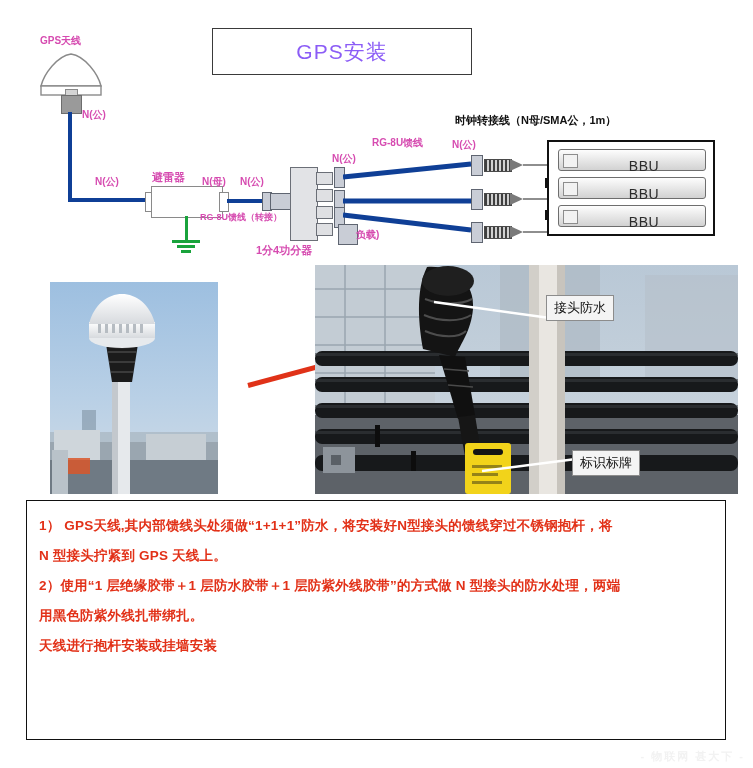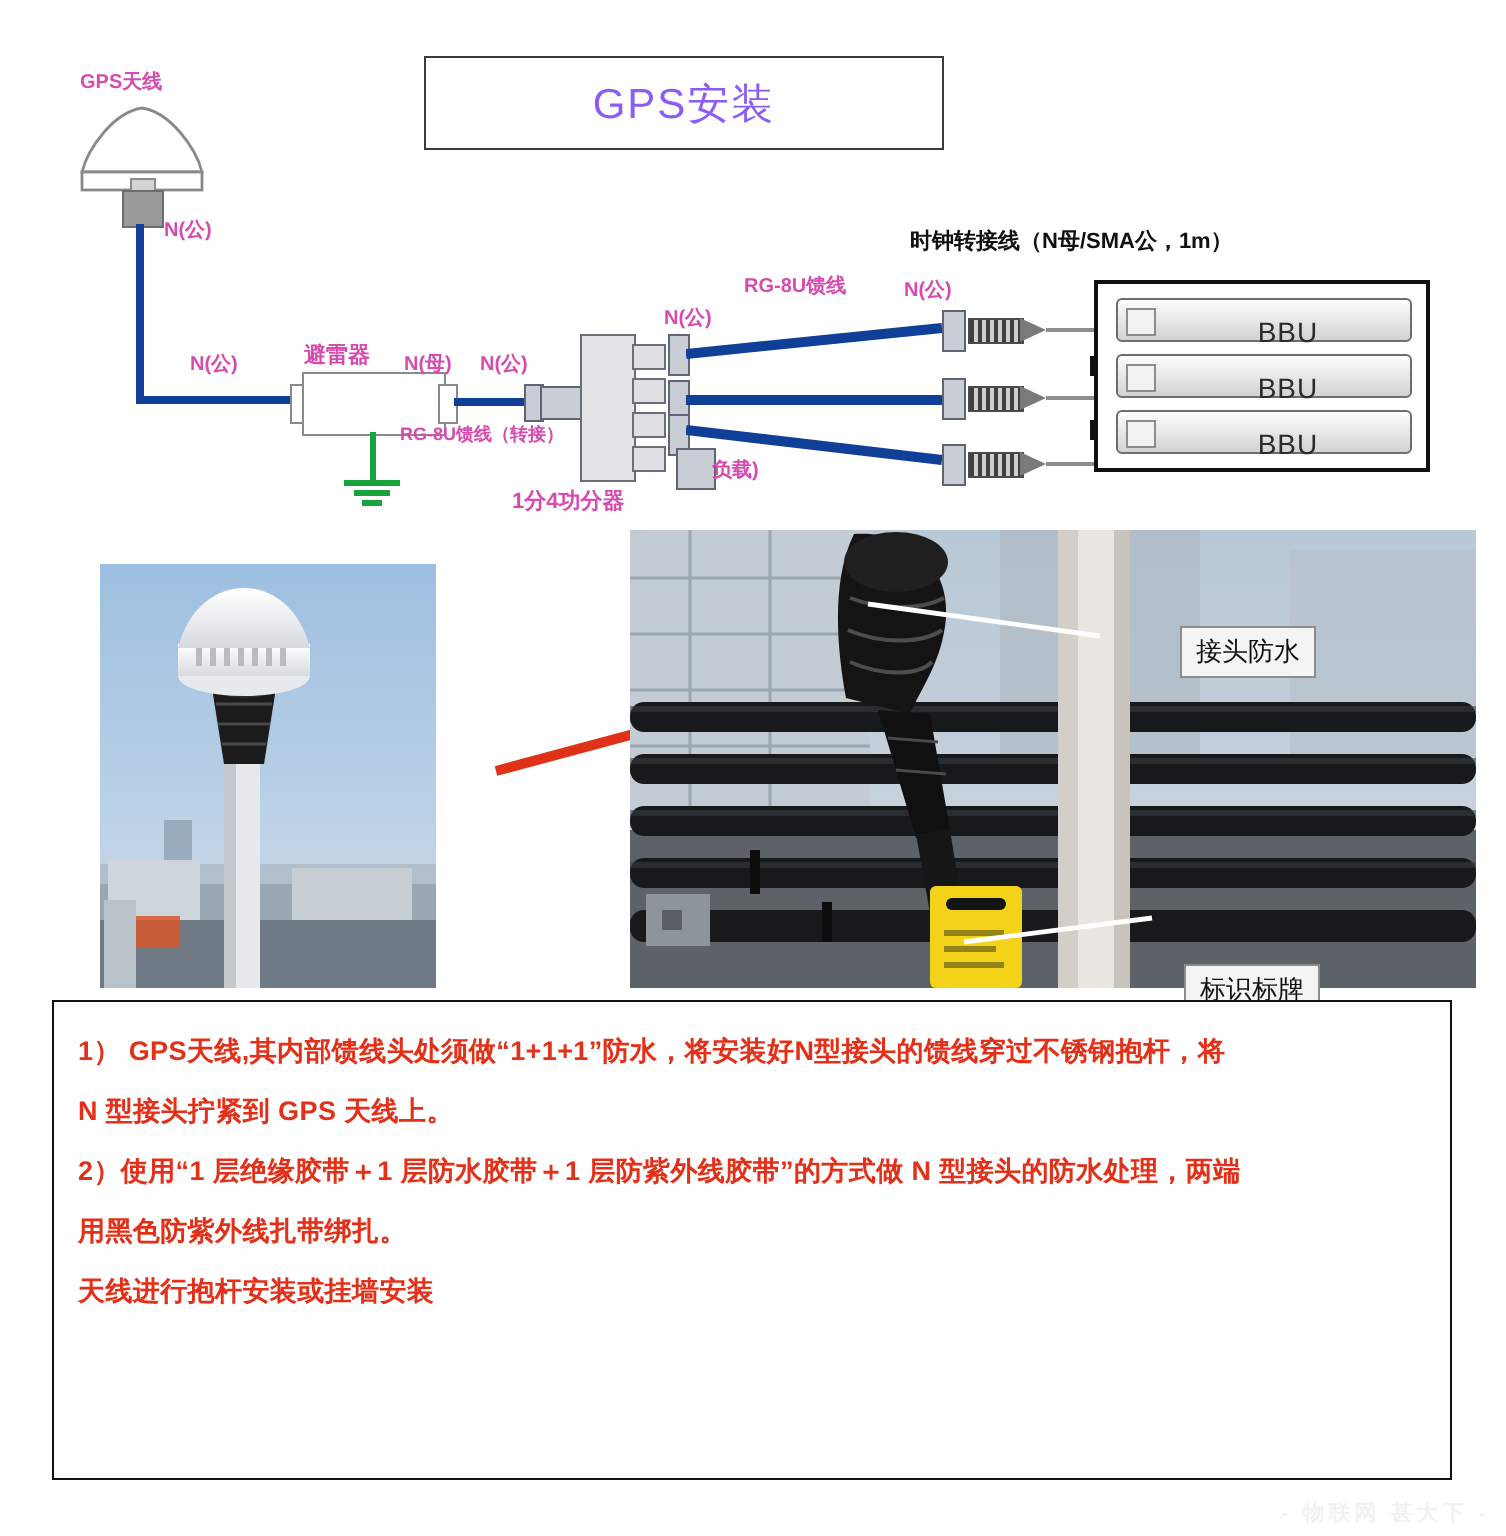--- a/index.html
+++ b/index.html
@@ -463,28 +463,28 @@
     <rect x="60" y="160" width="5" height="22" fill="#0d0d0d"></rect>
     <rect x="96" y="186" width="5" height="20" fill="#0d0d0d"></rect>
   </svg>
 </div>
 
 <div class="abs" style="left:432px; top:296px; width:135px; height:26px;">
   <svg width="135" height="26">
       <path d="M2 6 L118 22" stroke="#ffffff" stroke-width="2.4" fill="none"></path>
     </svg>
 </div>
-<div class="photo-note" style="left:546px; top:313px;margin-left:44px;">接头防水</div>
+<div class="photo-note" style="left:546px; top:295px;">接头防水</div>
 
 <div class="abs" style="left:480px; top:453px; width:110px; height:24px;">
   <svg width="110" height="24">
       <path d="M2 18 L96 6" stroke="#ffffff" stroke-width="2.4" fill="none"></path>
     </svg>
 </div>
-<div class="photo-note" style="left:592px; top:450px;margin-top:32px;">标识标牌</div>
+<div class="photo-note" style="left:572px; top:450px;">标识标牌</div>
 
 <div class="abs" id="notes-box">
   <div class="note-line">1）  GPS天线,其内部馈线头处须做“1+1+1”防水，将安装好N型接头的馈线穿过不锈钢抱杆，将</div>
   <div class="note-line">N 型接头拧紧到 GPS 天线上。</div>
   <div class="note-line">2）使用“1 层绝缘胶带＋1 层防水胶带＋1 层防紫外线胶带”的方式做 N 型接头的防水处理，两端</div>
   <div class="note-line">用黑色防紫外线扎带绑扎。</div>
   <div class="note-line">天线进行抱杆安装或挂墙安装</div>
 </div>
 
 <div class="abs" id="watermark">- 物联网 甚大下 -</div>

